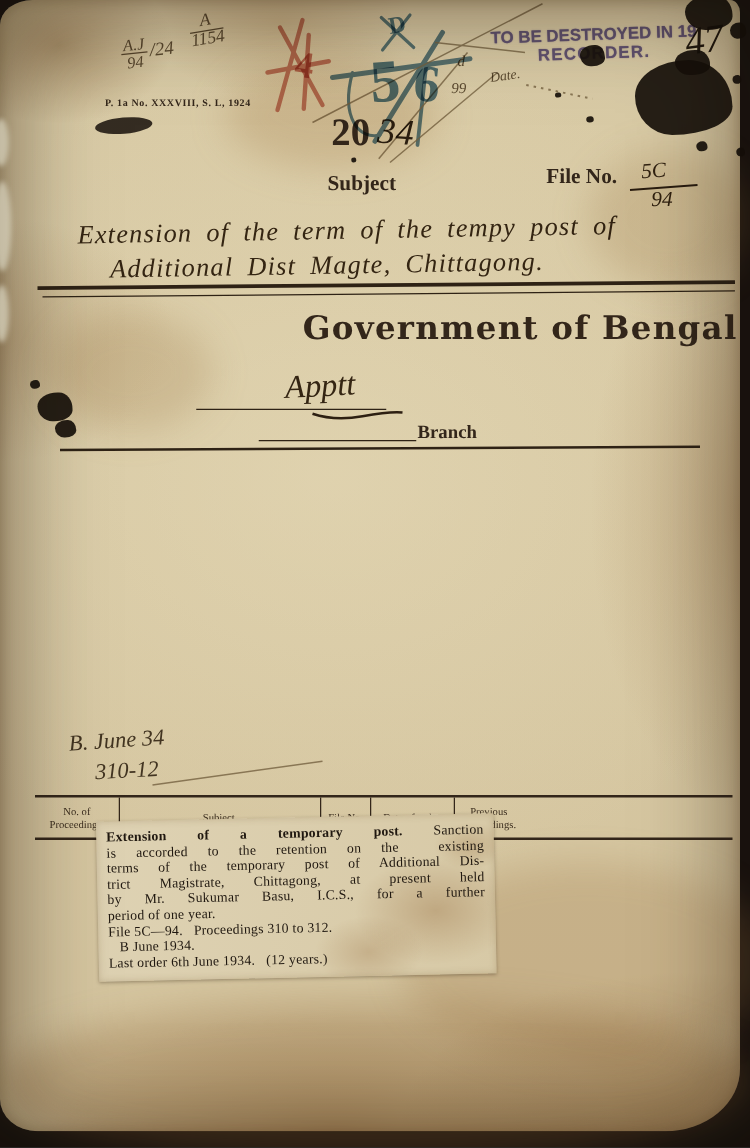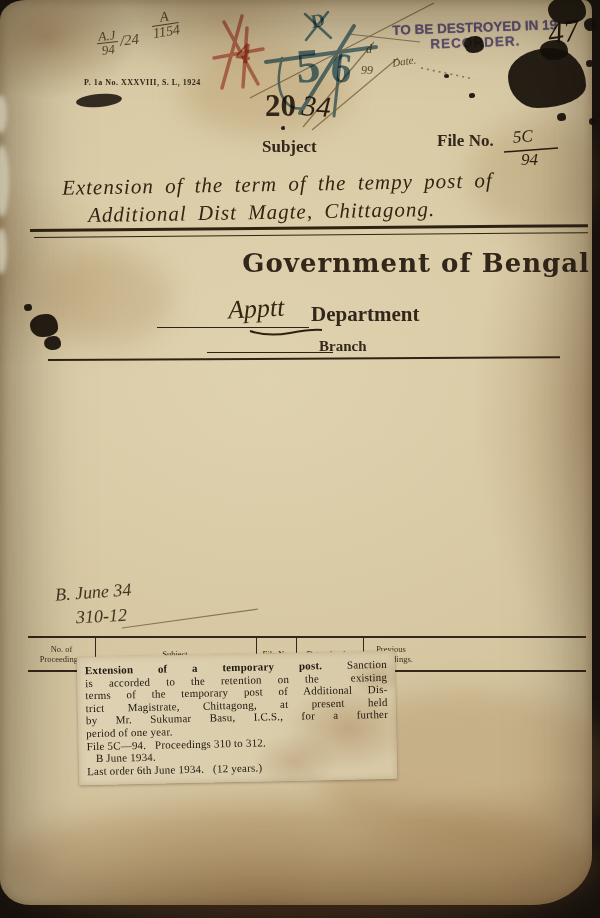--- a/index.html
+++ b/index.html
@@ -114,24 +114,23 @@
   <div class="abs hand" style="left:62px;top:172px;font-size:21px;letter-spacing:1px;word-spacing:5px;transform:rotate(-1deg);">Extension of the term of the tempy post of</div>
   <div class="abs hand" style="left:88px;top:200px;font-size:21px;letter-spacing:1px;word-spacing:5px;transform:rotate(-1deg);">Additional Dist Magte, Chittagong.</div>
 
   <div class="rule" style="left:30px;top:229px;width:558px;height:3px;transform:rotate(-.5deg);transform-origin:left;"></div>
   <div class="rule" style="left:34px;top:237px;width:554px;height:1px;transform:rotate(-.5deg);transform-origin:left;"></div>
 
   <div class="abs printed bold" style="left:0;top:248px;width:590px;text-align:right;font-size:26px;letter-spacing:1px;font-family:'DejaVu Serif',serif;">Government of Bengal</div>
 
   <div class="rule" style="left:157px;top:327px;width:152px;height:1px;"></div>
   <div class="abs hand" style="left:228px;top:294px;font-size:26px;transform:rotate(-3deg);">Apptt</div>
-  <div class="abs printed bold" style="left:311px;top:302px;font-size:21px;">Department</div>
 
   <div class="rule" style="left:207px;top:352px;width:126px;height:1px;"></div>
-  <div class="abs printed bold" style="left:319px;top:338px;font-size:15px;">Branch</div>
+  <div class="abs printed bold" style="left:334px;top:338px;font-size:15px;">Branch</div>
 
   <div class="rule" style="left:48px;top:359px;width:512px;height:1.5px;transform:rotate(-.3deg);transform-origin:left;"></div>
 
   <div class="abs pencil" style="left:55px;top:582px;font-size:18px;transform:rotate(-4deg);color:#4e4233;">B. June 34</div>
   <div class="abs pencil" style="left:76px;top:606px;font-size:18px;transform:rotate(-3deg);color:#4e4233;">310-12</div>
 
   <div class="rtable">
     <div class="rcell" style="width:67px;">No. of Proceedings.</div>
     <div class="rcell" style="width:161px;">Subject.</div>
     <div class="rcell" style="width:40px;">File No.</div>

